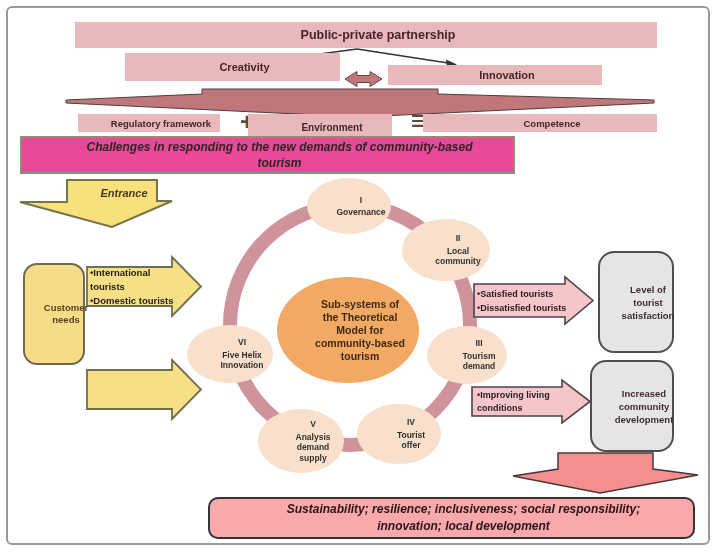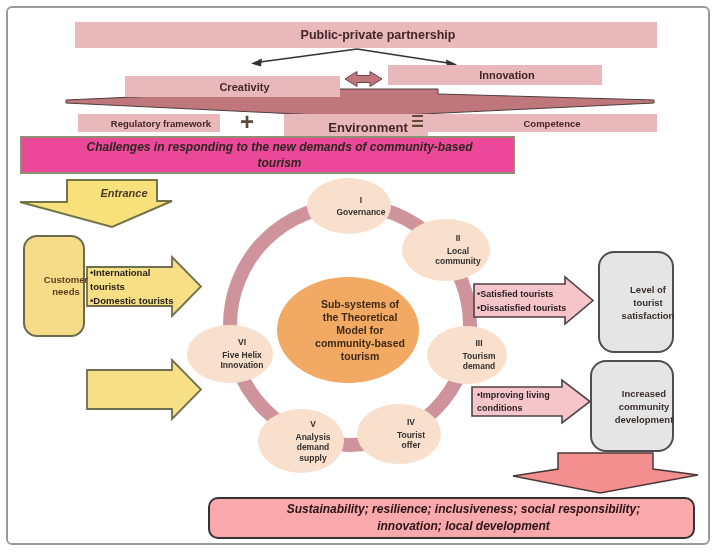--- a/index.html
+++ b/index.html
@@ -4,21 +4,21 @@
 <style>
   html,body{margin:0;padding:0;background:#fff;}
   .stage{position:relative;width:720px;height:559px;background:#ffffff;overflow:hidden;
          font-family:"Liberation Sans", sans-serif;}
   .abs{position:absolute;box-sizing:border-box;}
   .ctr{display:flex;align-items:center;justify-content:center;text-align:center;padding-left:24px;}
   .pre{white-space:pre-line;}
   .bar{background:#e9b8bb;color:#42262a;font-weight:bold;}
   .sym{color:#5d4a38;font-weight:bold;line-height:1;}
   .ybox{background:#f6dc88;border:2px solid #6b6b4e;border-radius:14px;
-        color:#5d3d20;font-weight:bold;font-size:9.5px;line-height:12px;}
+        color:#5d3d20;font-weight:bold;font-size:9.5px;line-height:12px;margin-top:28px;}
   .atext{font-weight:bold;color:#211d12;text-align:left;}
   .node{background:#f9e0cc;border-radius:50%;color:#33302e;font-weight:bold;
         font-size:8.5px;line-height:10.5px;flex-direction:column;}
   .node .num{display:block;margin-bottom:2px;}
   .pbox{background:#e5e5e5;border:2px solid #4e4e4e;border-radius:16px;
         color:#3c2e30;font-weight:bold;font-size:9.5px;line-height:13px;}
   svg{position:absolute;left:0;top:0;}
 </style>
 </head>
 <body>
@@ -45,26 +45,26 @@
 
     <circle cx="350" cy="325" r="120" fill="none" stroke="#cf949b" stroke-width="14"></circle>
 
     <polygon points="474,284 565,284 565,277 593,300.5 565,324 565,317 474,317" fill="#f6c5ca" stroke="#4e4247" stroke-width="1.6"></polygon>
     <polygon points="472,387 562,387 562,380 590,401.5 562,423 562,416 472,416" fill="#f6c5ca" stroke="#4e4247" stroke-width="1.6"></polygon>
 
     <polygon points="513,476 558,469 558,453 653,453 653,469 698,475 600,493" fill="#f3908f" stroke="#4a3838" stroke-width="1.5"></polygon>
   </svg>
 
   <div class="abs ctr bar" style="left:75px;top:22px;width:582px;height:26px;font-size:12.5px;">Public-private partnership</div>
-  <div class="abs ctr bar" style="left:125px;top:76px;width:215px;height:21px;font-size:11px;">Creativity</div>
+  <div class="abs ctr bar" style="left:125px;top:53px;width:215px;height:28px;font-size:11px;">Creativity</div>
   <div class="abs ctr bar" style="left:388px;top:65px;width:214px;height:20px;font-size:11px;">Innovation</div>
 
   <div class="abs ctr bar" style="left:78px;top:114px;width:142px;height:18px;font-size:9.5px;">Regulatory framework</div>
   <div class="abs ctr sym" style="left:222px;top:106px;width:26px;height:32px;font-size:24px;">+</div>
-  <div class="abs ctr bar" style="left:248px;top:114px;width:144px;height:26px;font-size:13px;margin-left:36px;">Environment</div>
+  <div class="abs ctr bar" style="left:248px;top:114px;width:144px;height:26px;font-size:10px;">Environment</div>
   <div class="abs ctr sym" style="left:392px;top:104px;width:30px;height:34px;font-size:28px;">≡</div>
   <div class="abs ctr bar" style="left:423px;top:114px;width:234px;height:18px;font-size:9.5px;">Competence</div>
 
   <div class="abs ctr pre" style="left:20px;top:136px;width:495px;height:38px;background:#ec4899;border:2px solid #8f8f75;
               font-size:12px;font-weight:bold;font-style:italic;color:#2d2620;line-height:16px;">Challenges in responding to the new demands of  community-based
 tourism</div>
 
   <div class="abs ctr" style="left:70px;top:185px;width:84px;height:16px;font-size:11px;font-weight:bold;
               font-style:italic;color:#4a3826;">Entrance</div>
 

